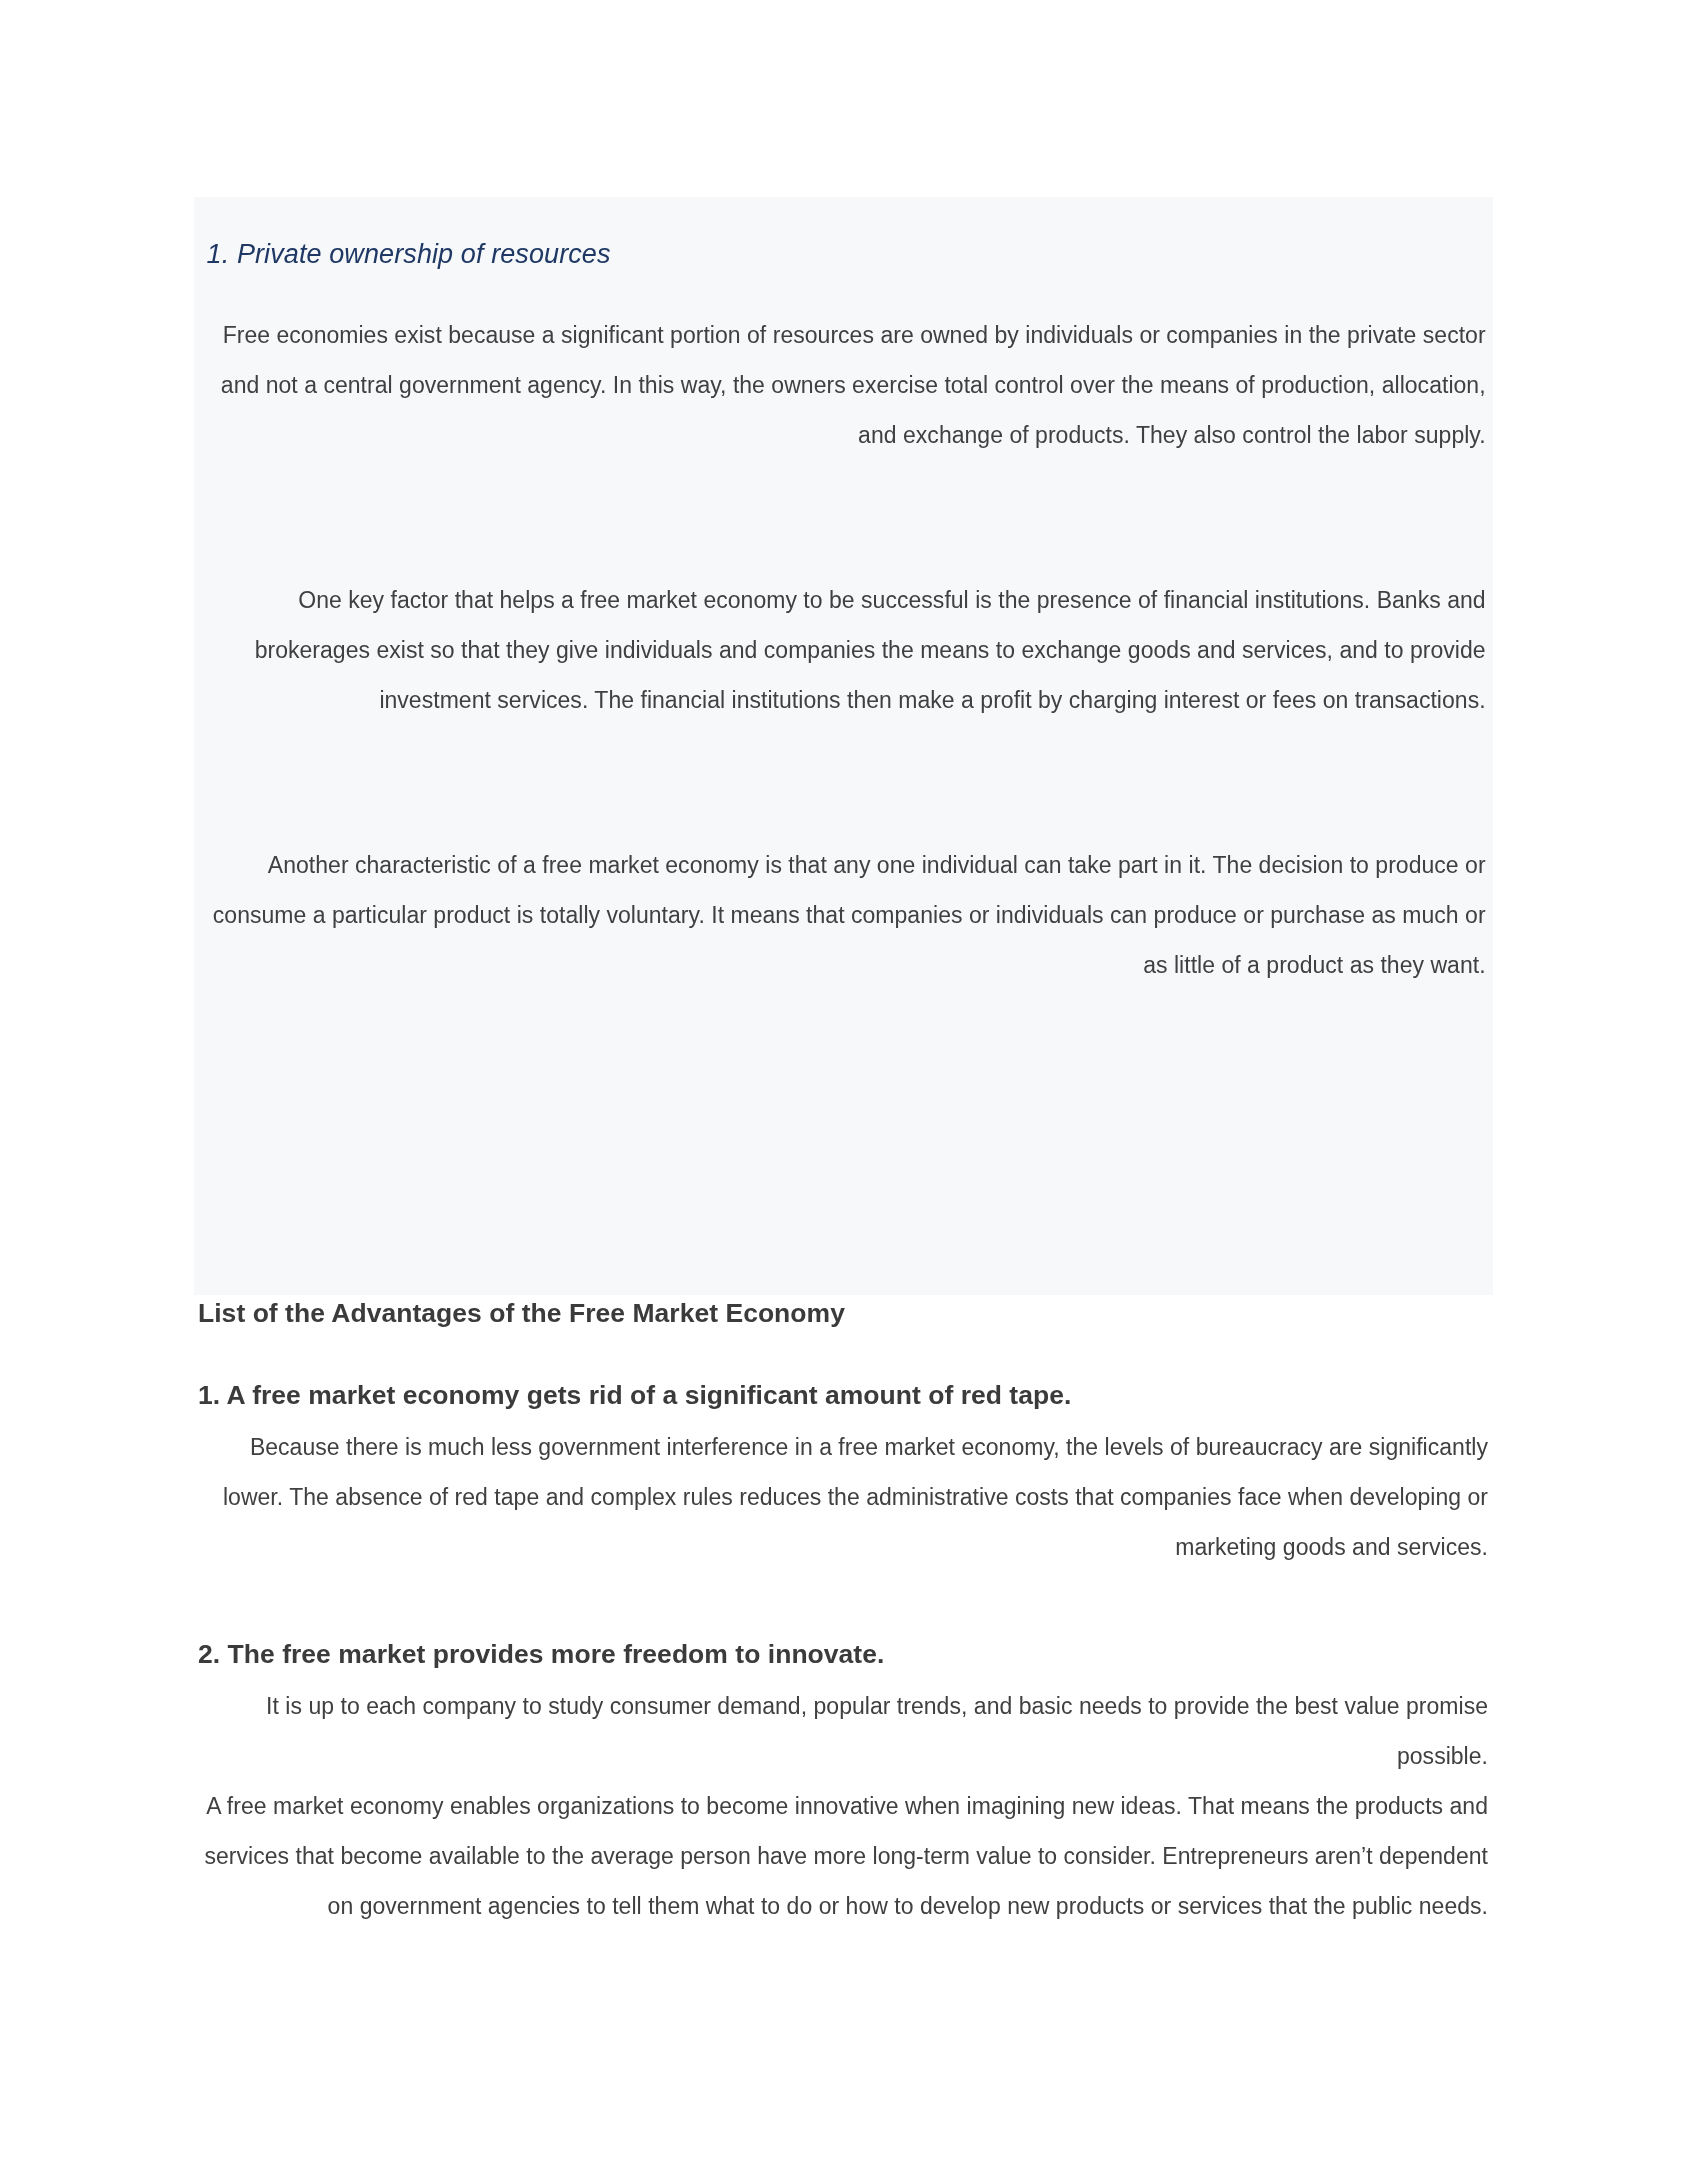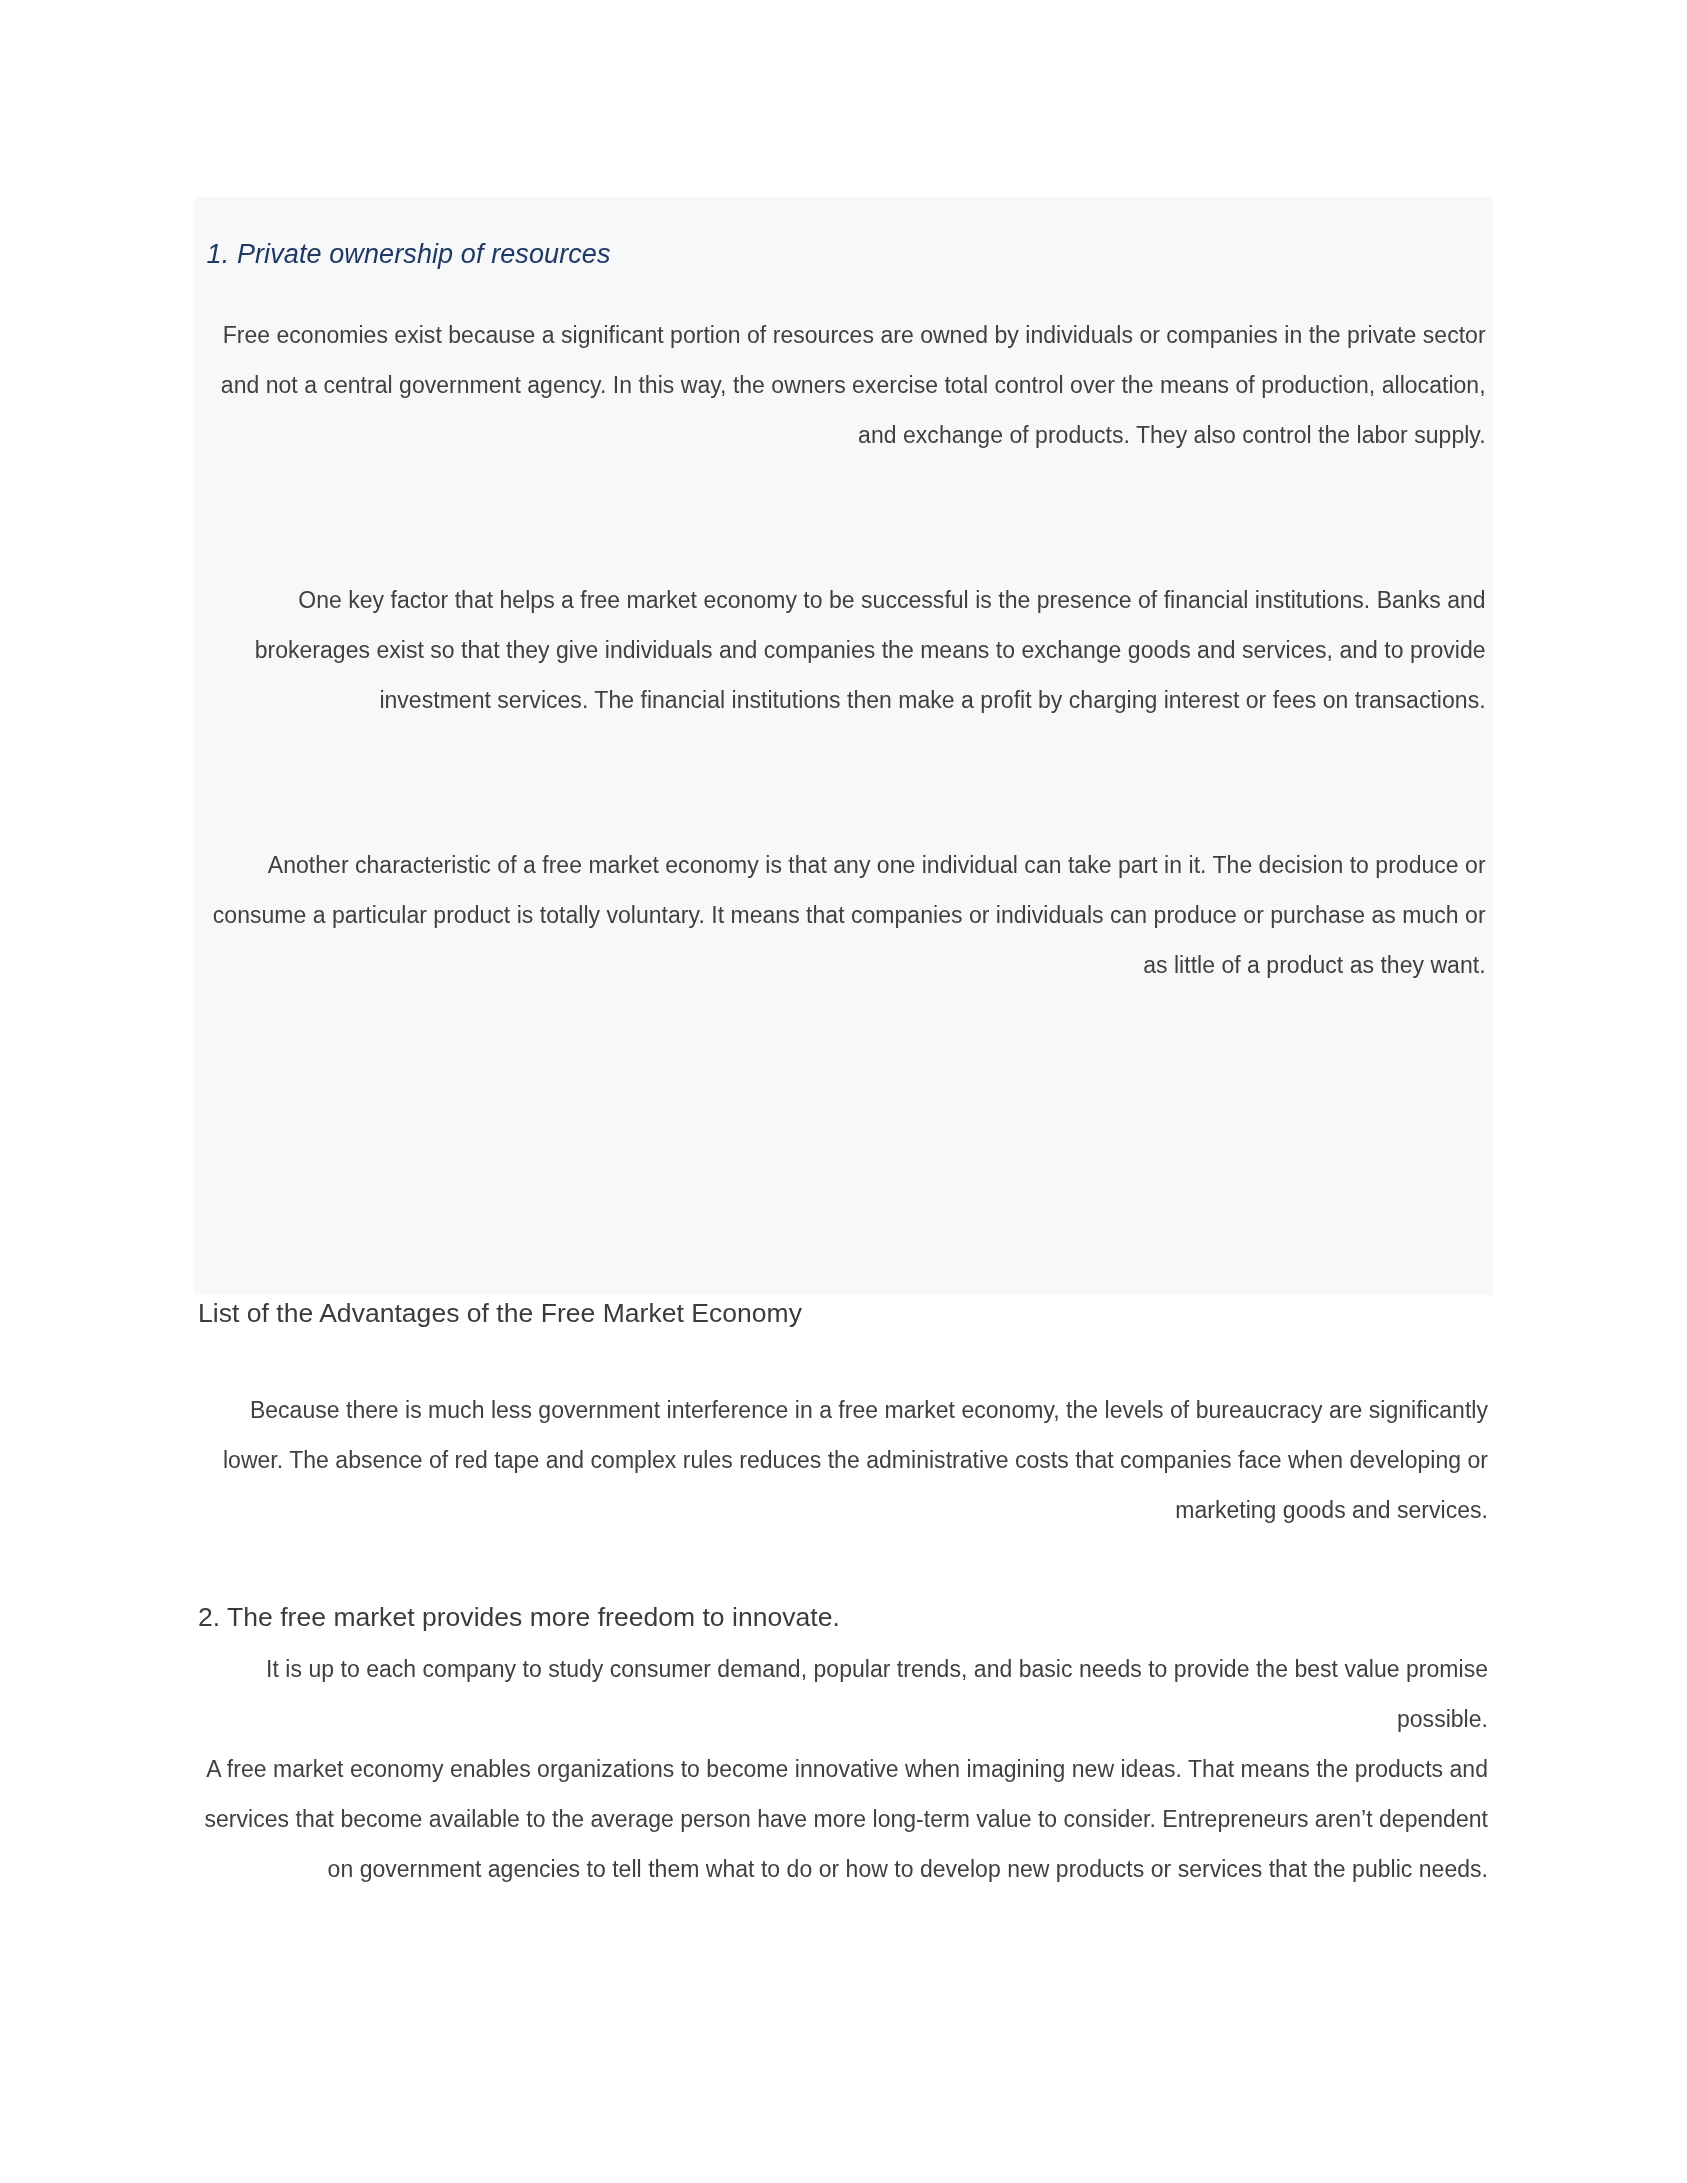--- a/index.html
+++ b/index.html
@@ -58,21 +58,21 @@
     font-size: 23px;
     line-height: 50px;
     color: #404040;
     margin: 0;
     letter-spacing: 0.03px;
     text-align: right;
   }
 
   .bold-heading {
     font-family: "Liberation Sans", sans-serif;
-    font-weight: normal;
+    font-weight: bold;
     font-size: 26.5px;
     line-height: 37px;
     color: #3b3b3b;
     margin: 0;
     letter-spacing: 0.03px;
   }
 
   
   .gap-sm  { height: 29px; }
   .gap-md  { height: 86px; }
@@ -123,20 +123,21 @@
 
     </div>
   </div>
 
   <div class="lower">
 
     <h3 class="bold-heading blk">List of the Advantages of the Free Market Economy</h3>
 
     <div class="lower-gap-c"></div>
 
+    <h4 class="bold-heading blk">1. A free market economy gets rid of a significant amount of red tape.</h4>
 
     <div class="lower-gap-a"></div>
 
     <p class="body-par blk">Because there is much less government interference in a free market economy, the levels of bureaucracy are significantly lower. The absence of red tape and complex rules reduces the administrative costs that companies face when developing or marketing goods and services.</p>
 
     <div class="lower-gap-d"></div>
 
     <h4 class="bold-heading blk">2. The free market provides more freedom to innovate.</h4>
 
     <div class="lower-gap-a"></div>

